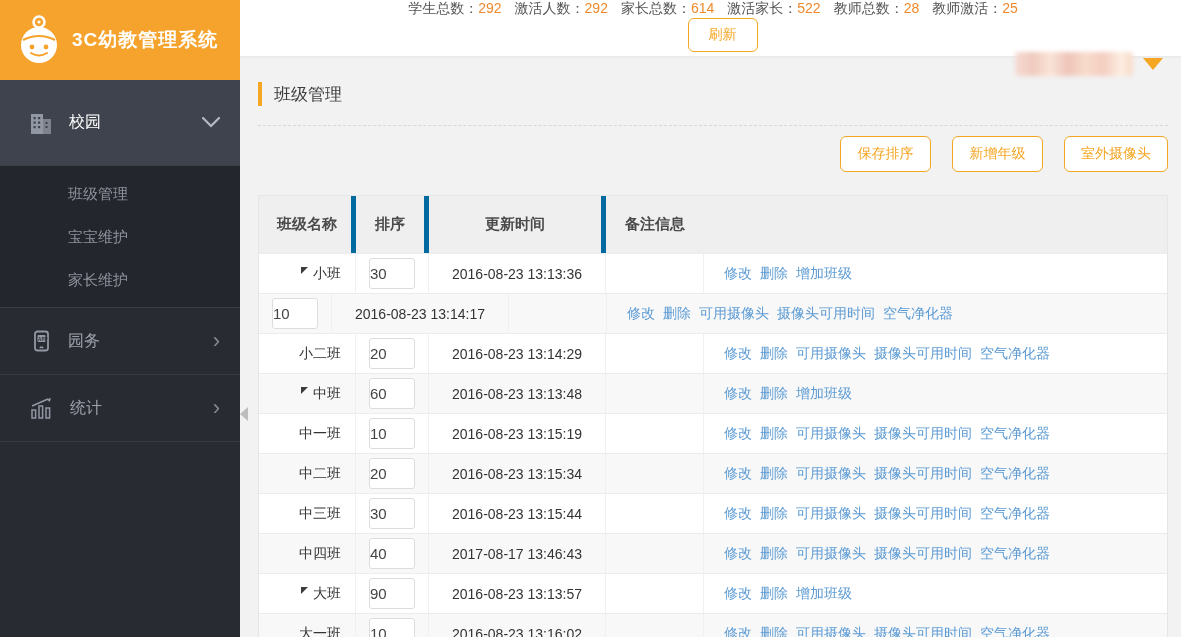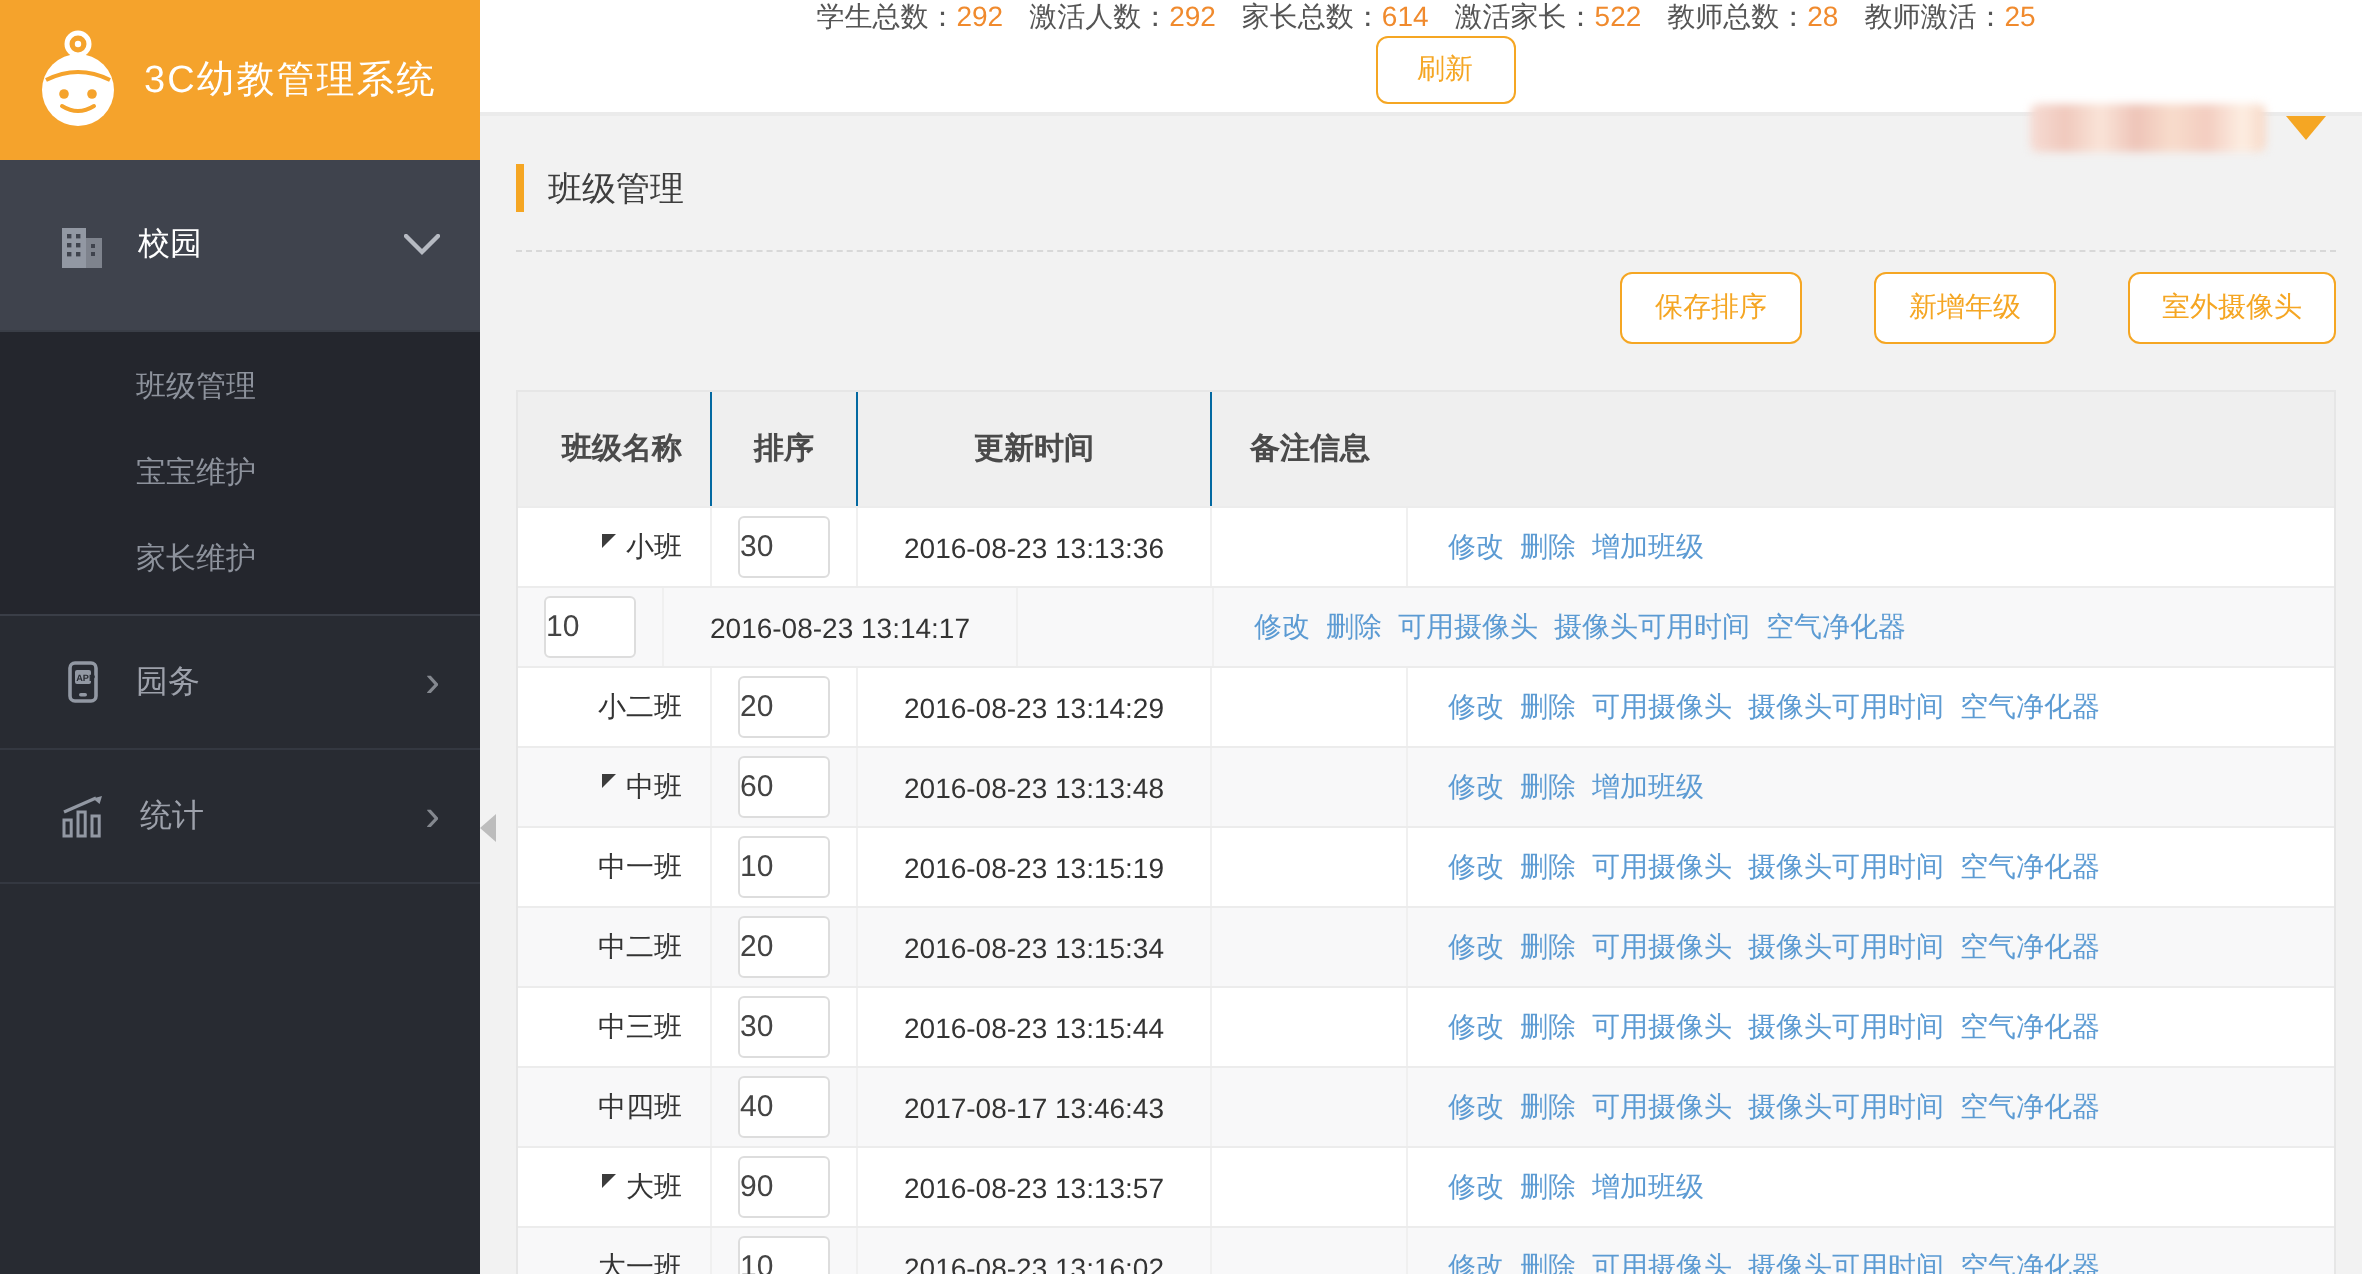--- a/index.html
+++ b/index.html
@@ -2,21 +2,21 @@
 <html><head>
 <meta charset="utf-8">
 <style>
   * { margin:0; padding:0; box-sizing:border-box; }
   html,body { width:1181px; height:637px; overflow:hidden;
     font-family:"Liberation Sans","DejaVu Sans",sans-serif; background:#f2f2f2; }
 
   
   .sidebar { position:absolute; left:0; top:0; width:240px; height:637px;
     background:#282b32; z-index:2; }
-  .logo { height:80px; background:#f5a32c; display:flex; align-items:center; padding-left:14px; }
+  .logo { height:80px; background:#f5a32c; display:flex; align-items:center; padding-left:14px;font-weight:bold; }
   .logo-title { color:#fff; font-size:19px; margin-left:8px; letter-spacing:1px; }
   .nav-head { height:85px; background:#3f434d; display:flex; align-items:center;
     padding:0 20px 0 30px; cursor:pointer; }
   .nav-head .nav-label { color:#fff; font-size:16px; margin-left:16px; flex:1; }
   .submenu { background:#24262d; border-top:1px solid #3a3e47; border-bottom:1px solid #3a3e47;
     padding:6px 0; }
   .submenu-item { height:43px; line-height:43px; padding-left:68px; color:#8d929c;
     font-size:15px; cursor:pointer; }
   .nav-group { height:67px; display:flex; align-items:center; padding:0 20px 0 30px;
     border-bottom:1px solid #343841; cursor:pointer; }
@@ -40,29 +40,29 @@
   .user-caret { margin-left:10px; width:0; height:0; border-left:10px solid transparent;
     border-right:10px solid transparent; border-top:12px solid #f5a623; cursor:pointer; }
 
   
   .content { position:absolute; left:240px; top:60px; width:941px; height:577px;
     padding:0 13px 0 18px; }
   .page-title-row { margin-top:22px; display:flex; align-items:center; }
   .title-bar { width:4px; height:24px; background:#f5a623; margin-right:12px; }
   .page-title { font-size:17px; color:#3e3e3e; }
   .dashed-divider { margin-top:19px; border-top:1px dashed #d8d8d8; }
-  .actions-row { margin-top:10px; display:flex; justify-content:flex-end; gap:36px; }
+  .actions-row { margin-top:10px; display:flex; justify-content:flex-end; gap:21px; }
   .action-btn { padding:8px 16px; min-width:91px; background:#fff; border:1px solid #f5a623;
     border-radius:6px; color:#f5a623; font-size:14px; cursor:pointer; text-align:center; }
 
   
   .table { margin-top:23px; background:#fff; border:1px solid #e6e6e6; }
   .thead { display:flex; height:57px; background:#efefef; }
   .th { display:flex; align-items:center; justify-content:center; font-size:15px;
-    font-weight:bold; color:#4a4a4a; border-right:1px solid #0369a1; }
+    font-weight:bold; color:#4a4a4a; border-right:5px solid #0369a1; }
   .th:last-child { border-right:none; }
   .tr { display:flex; height:40px; border-top:1px solid #ececec; background:#fff; }
   .tr.alt { background:#f8f8f9; }
   .td { display:flex; align-items:center; border-right:1px solid #f0f0f0; font-size:14px;
     color:#333; }
   .td:last-child { border-right:none; }
   .col-name { width:97px; justify-content:flex-end; padding-right:14px; position:relative; }
   .col-sort { width:73px; justify-content:center; }
   .col-time { width:177px; justify-content:center; }
   .col-note { width:98px; }

